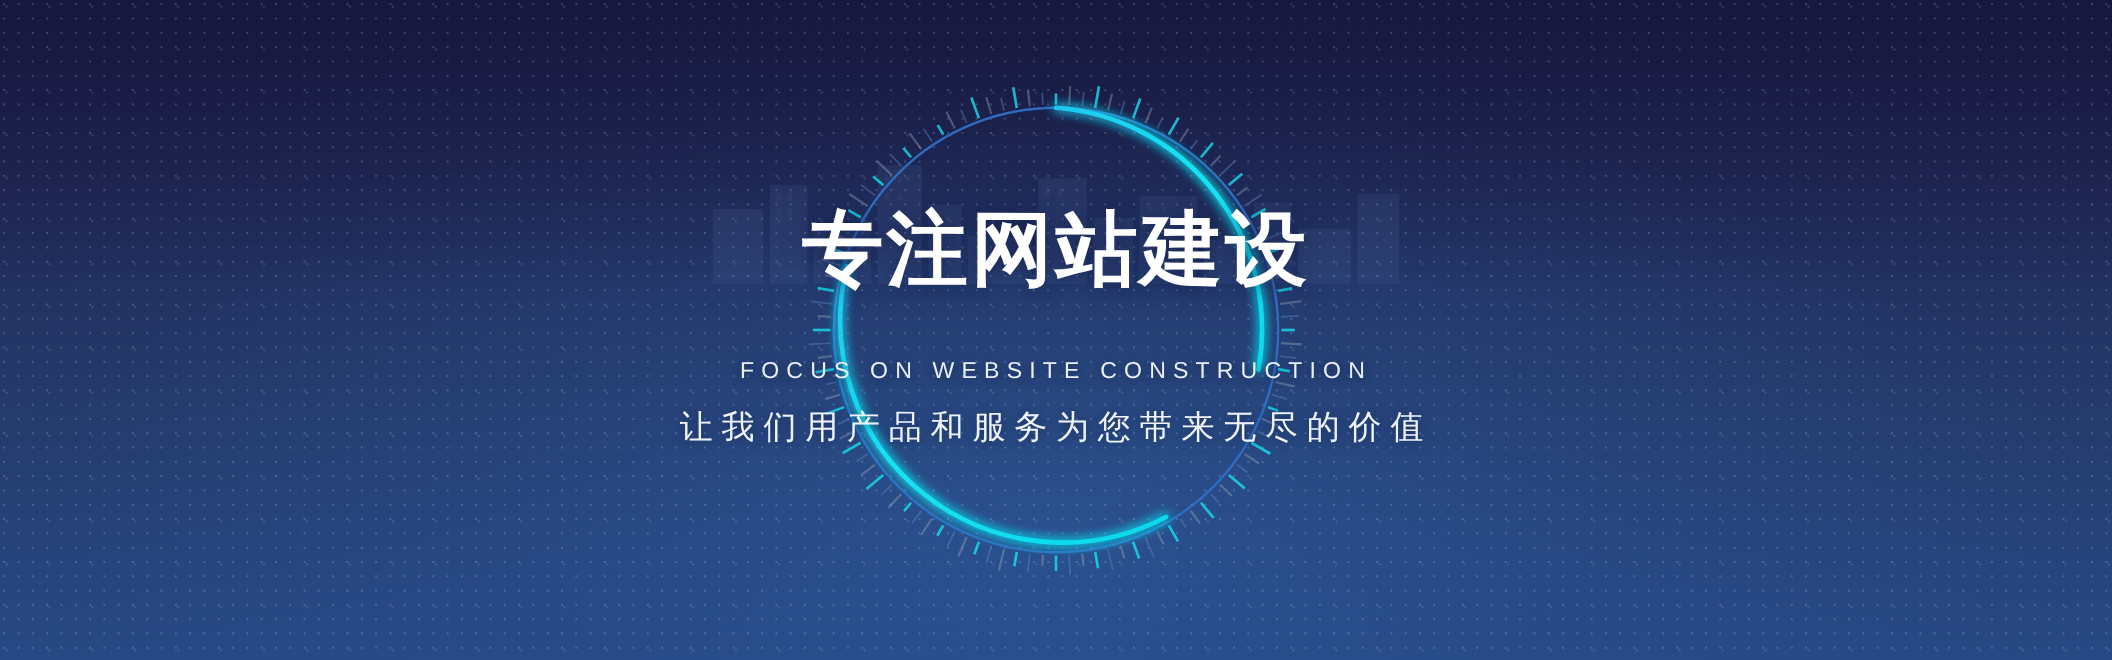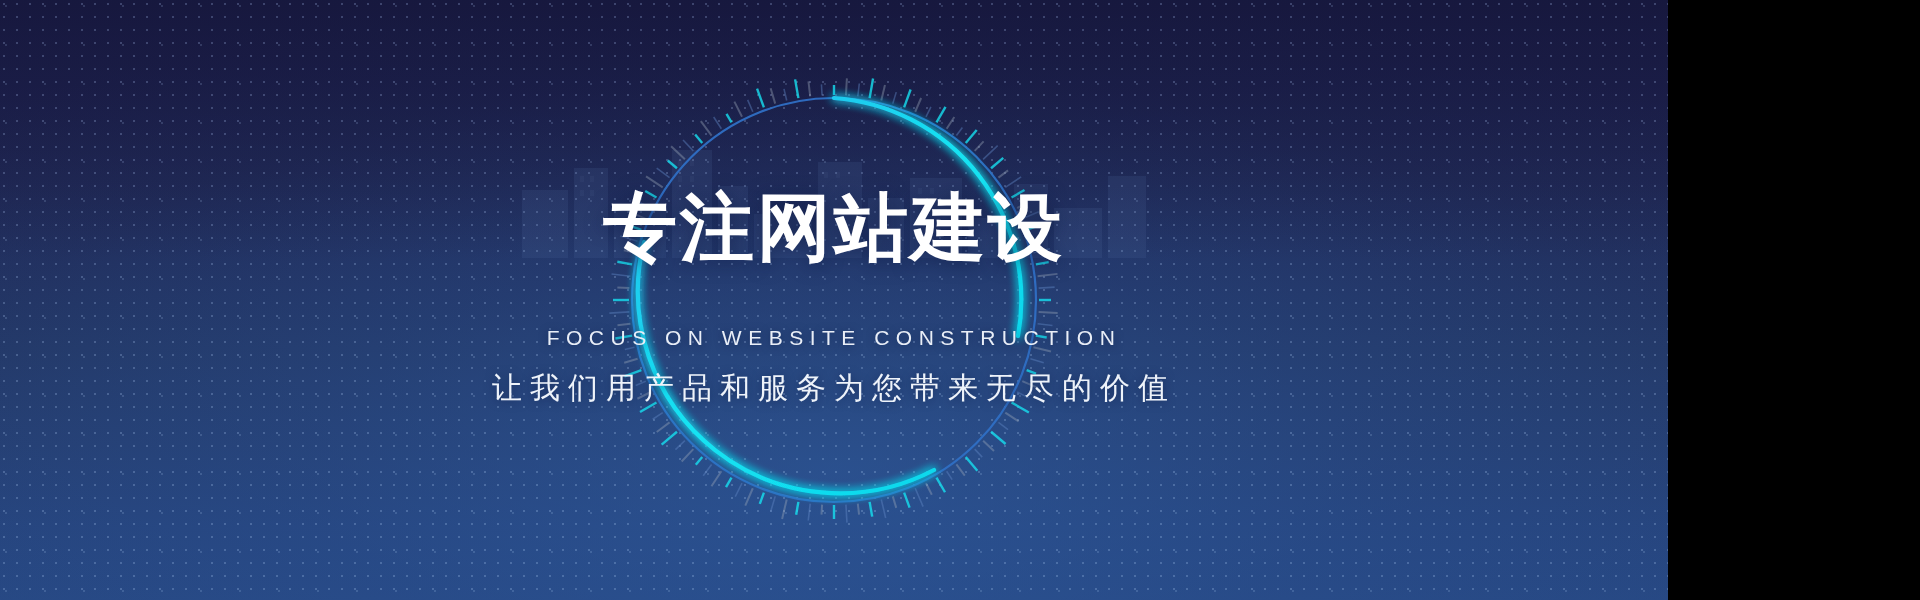--- a/index.html
+++ b/index.html
@@ -6,21 +6,21 @@
     margin: 0;
     padding: 0;
     background: #000;
   }
   body {
     font-family: "Liberation Sans", sans-serif;
   }
 
   .banner {
     position: relative;
-    width: 1668px;
+    width: 1920px;
     height: 600px;
     overflow: hidden;
     background: linear-gradient(180deg,
         #1e2050 0%,
         #1f2353 14%,
         #212957 28%,
         #22305f 42%,
         #243968 58%,
         #264074 74%,
         #274680 88%,

